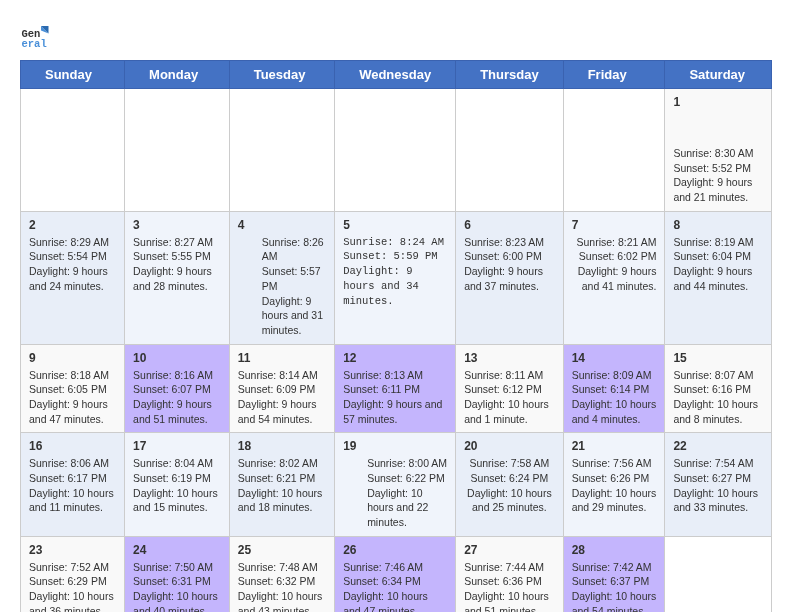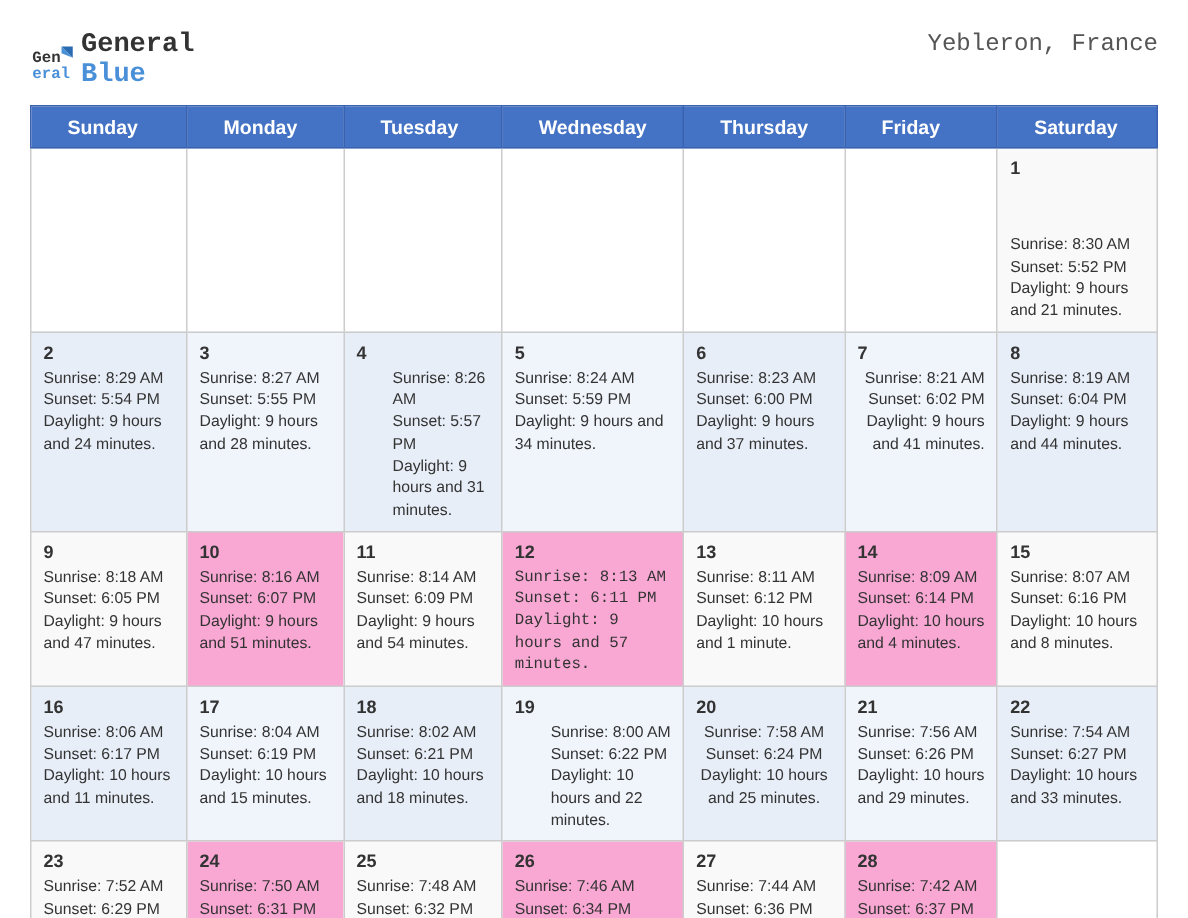--- a/index.html
+++ b/index.html
@@ -52,21 +52,21 @@
       border: 1px solid #3a62b0;
     }
     .calendar td {
       vertical-align: top;
       padding: 6px 8px;
       border: 1px solid #ccc;
       width: calc(100% / 7);
       min-height: 90px;
       font-size: 11px;
       color: #333;
-      background: #f9a8d4;
+      background: #c4b5fd;
     }
     .calendar td:nth-child(odd) {
       background-color: #f9f9f9;
     }
     .calendar tr:nth-child(even) td {
       background-color: #f0f4fb;
     }
     .calendar tr:nth-child(even) td:nth-child(odd) {
       background-color: #e8eef8;
     }
@@ -89,27 +89,22 @@
 <body>
 
 <div class="header-section">
   <div class="logo">
     <svg class="logo-icon" viewBox="0 0 40 40" xmlns="http://www.w3.org/2000/svg">
       <text x="2" y="22" font-size="14" font-weight="bold" fill="#333">Gen</text>
       <text x="2" y="36" font-size="14" font-weight="bold" fill="#4a90d9">eral</text>
       <polygon points="28,8 38,18 28,14" fill="#4a90d9"></polygon>
       <polygon points="28,8 38,18 38,8" fill="#2a6ab0"></polygon>
     </svg>
-    <div>
-      <span style="font-size:18px;font-weight:bold;color:#333;">General</span><br>
-      <span style="font-size:18px;font-weight:bold;color:#4a90d9;">Blue</span>
-    </div>
   </div>
   <div class="title-section">
-    <div class="subtitle">Yebleron, France</div>
   </div>
 </div>
 
 <table class="calendar">
   <thead>
     <tr>
     <th>Sunday</th>
         <th>Monday</th>
         <th>Tuesday</th>
         <th>Wednesday</th>
@@ -147,21 +142,21 @@
 Daylight: 9 hours and 28 minutes.</div>
         </td>
         <td>
           <span class="day-number">4</span>
           <div class="day-info" style="white-space: pre-line; margin-left: 24px;">Sunrise: 8:26 AM
 Sunset: 5:57 PM
 Daylight: 9 hours and 31 minutes.</div>
         </td>
         <td>
           <span class="day-number">5</span>
-          <div class="day-info" style="white-space: pre-line;">Sunrise: 8:24 AM
+          <div class="day-info" style="white-space: pre-line; font-family: Liberation Mono, monospace;">Sunrise: 8:24 AM
 Sunset: 5:59 PM
 Daylight: 9 hours and 34 minutes.</div>
         </td>
         <td>
           <span class="day-number">6</span>
           <div class="day-info" style="white-space: pre-line;">Sunrise: 8:23 AM
 Sunset: 6:00 PM
 Daylight: 9 hours and 37 minutes.</div>
         </td>
         <td>
@@ -191,21 +186,21 @@
 Daylight: 9 hours and 51 minutes.</div>
         </td>
         <td>
           <span class="day-number">11</span>
           <div class="day-info" style="white-space: pre-line;">Sunrise: 8:14 AM
 Sunset: 6:09 PM
 Daylight: 9 hours and 54 minutes.</div>
         </td>
         <td>
           <span class="day-number">12</span>
-          <div class="day-info" style="white-space: pre-line; font-family: Liberation Mono, monospace;">Sunrise: 8:13 AM
+          <div class="day-info" style="white-space: pre-line;">Sunrise: 8:13 AM
 Sunset: 6:11 PM
 Daylight: 9 hours and 57 minutes.</div>
         </td>
         <td>
           <span class="day-number">13</span>
           <div class="day-info" style="white-space: pre-line;">Sunrise: 8:11 AM
 Sunset: 6:12 PM
 Daylight: 10 hours and 1 minute.</div>
         </td>
         <td>

